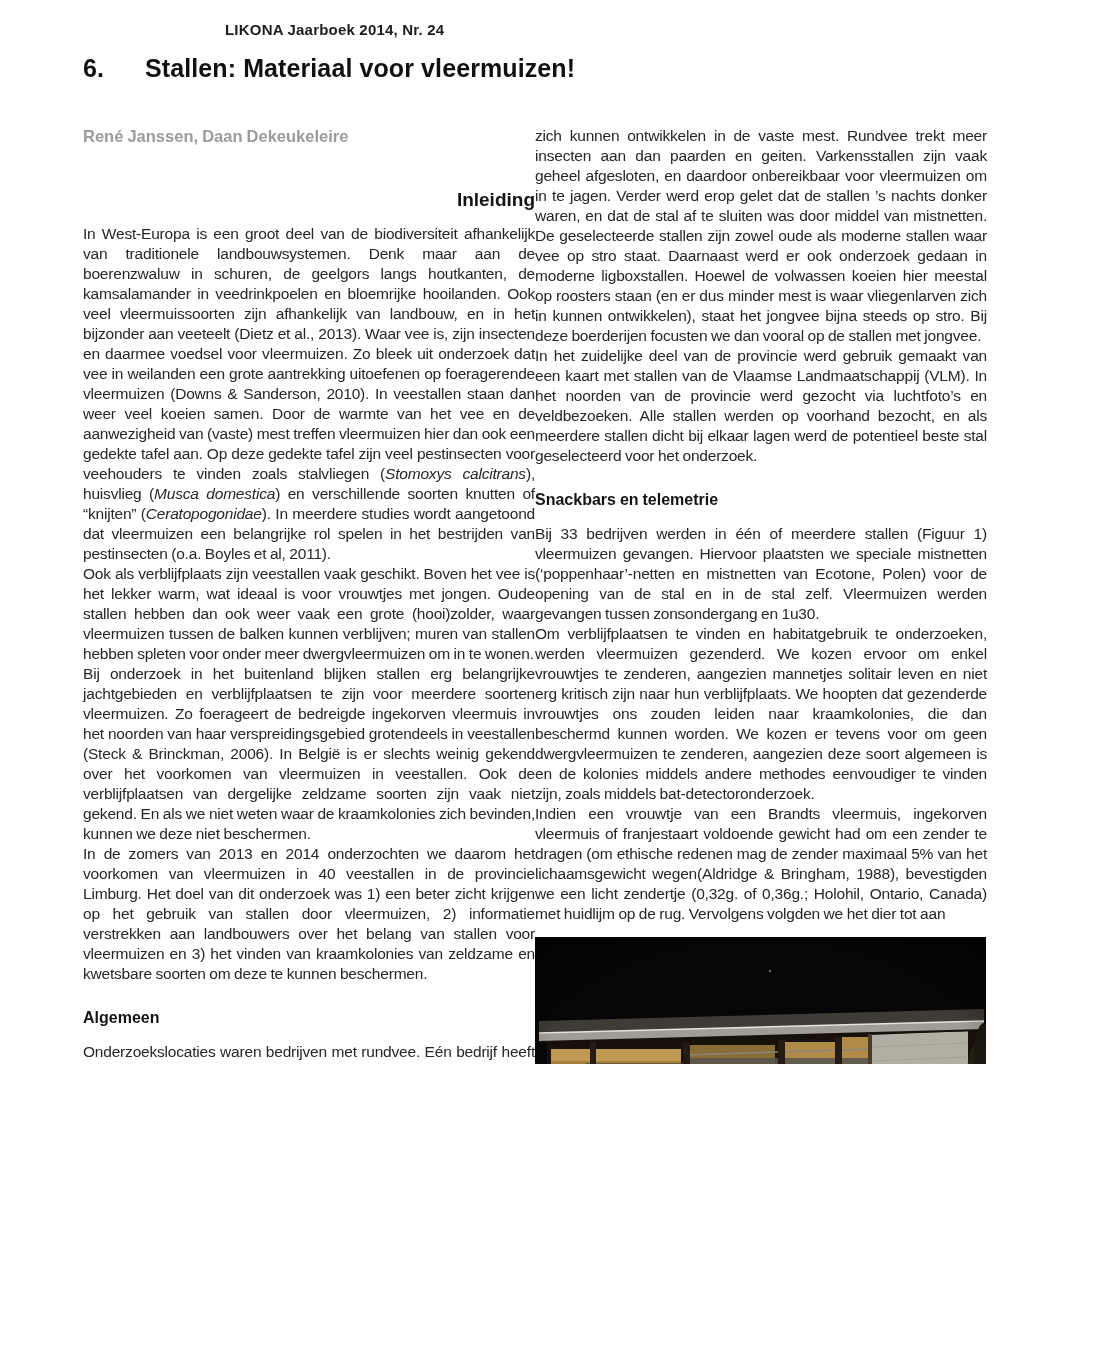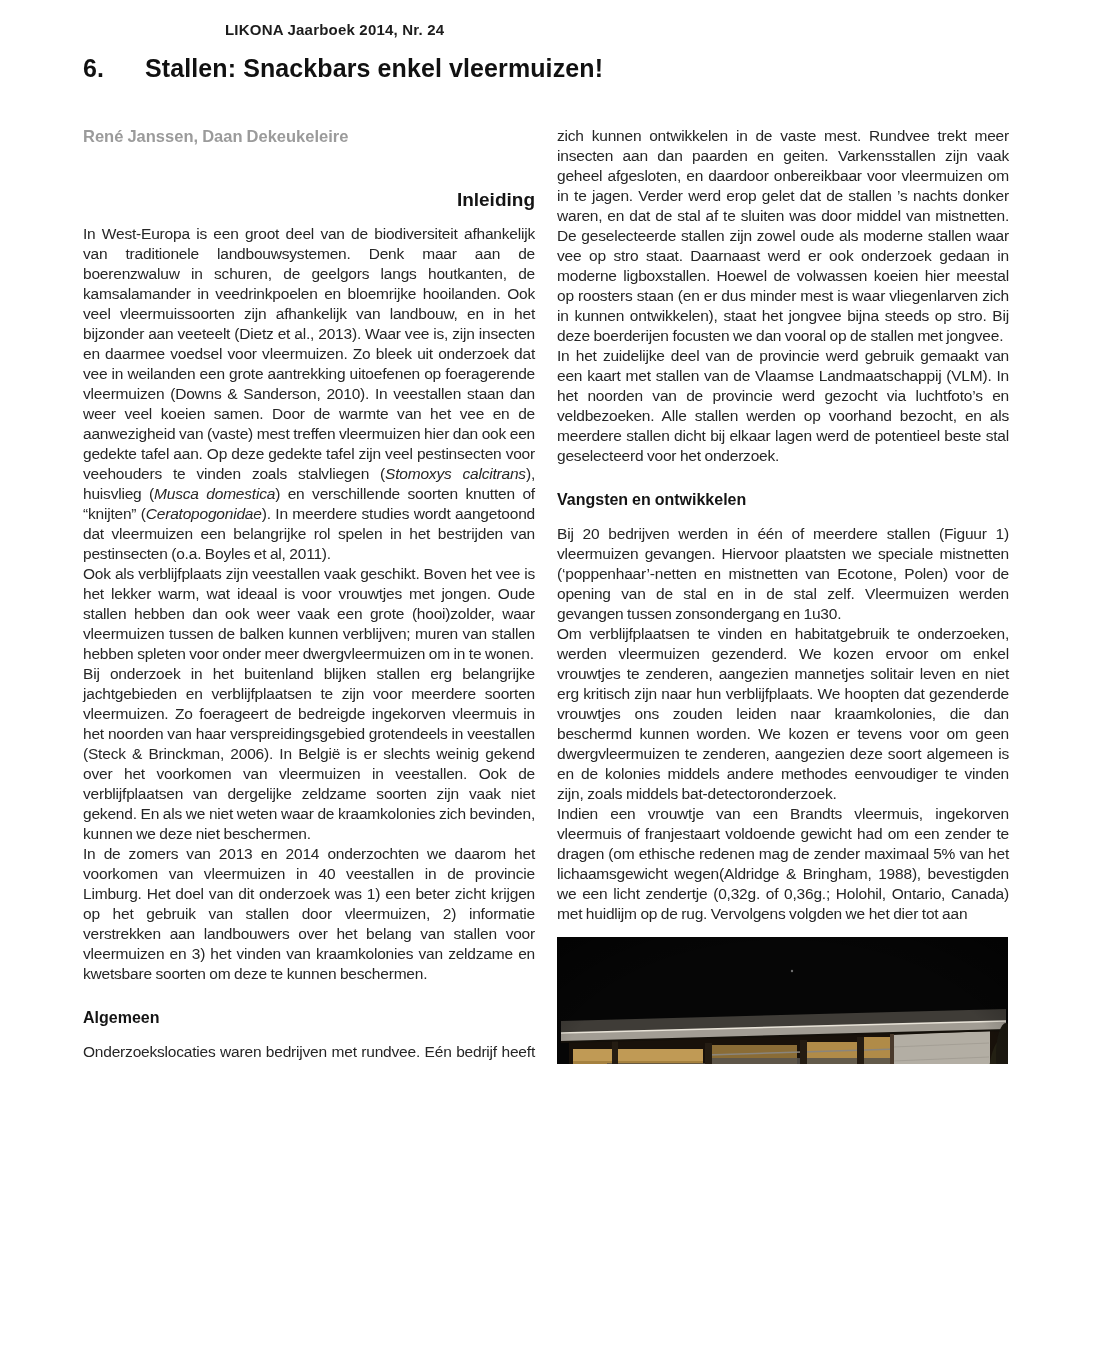--- a/index.html
+++ b/index.html
@@ -11,21 +11,21 @@
     position:absolute;left:208px;top:21px;
     font-size:15px;font-weight:bold;color:#1c1c1c;letter-spacing:.2px;
   }
   .title{
     position:absolute;left:66px;top:54px;margin:0;
     font-size:25px;font-weight:bold;color:#111;display:flex;letter-spacing:.1px;
   }
   .title-num{width:62px;flex:0 0 62px;}
   .columns{
     position:absolute;left:66px;top:126px;width:926px;
-    display:flex;gap:22px;
+    display:flex;
   }
   .col{
     width:452px;flex:0 0 452px;
     font-size:15.5px;line-height:20px;letter-spacing:-0.2px;word-spacing:-0.5px;
     text-align:justify;color:#262626;
   }
   .authors{
     font-weight:bold;color:#9b9b9b;font-size:16.5px;letter-spacing:0;
     margin:0 0 44px 0;text-align:left;
   }
@@ -58,41 +58,41 @@
 </style>
 </head>
 <body>
 
 <div class="page">
 
   <div class="journal-header">LIKONA Jaarboek 2014, Nr. 24</div>
 
   <h1 class="title">
     <span class="title-num">6.</span>
-    <span class="title-text">Stallen: Snackbars enkel vleermuizen!</span>
+    <span class="title-text">Stallen: Materiaal voor vleermuizen!</span>
   </h1>
 
   <div class="columns">
 
     <div class="col">
       <div class="authors">René Janssen, Daan Dekeukeleire</div>
       <div class="h2">Inleiding</div>
       <p>In West-Europa is een groot deel van de biodiversiteit afhankelijk van traditionele landbouwsystemen. Denk maar aan de boerenzwaluw in schuren, de geelgors langs houtkanten, de kamsalamander in veedrinkpoelen en bloemrijke hooilanden. Ook veel vleermuissoorten zijn afhankelijk van landbouw, en in het bijzonder aan veeteelt (Dietz et al., 2013). Waar vee is, zijn insecten en daarmee voedsel voor vleermuizen. Zo bleek uit onderzoek dat vee in weilanden een grote aantrekking uitoefenen op foeragerende vleermuizen (Downs &amp; Sanderson, 2010). In veestallen staan dan weer veel koeien samen. Door de warmte van het vee en de aanwezigheid van (vaste) mest treffen vleermuizen hier dan ook een gedekte tafel aan. Op deze gedekte tafel zijn veel pestinsecten voor veehouders te vinden zoals stalvliegen (<i>Stomoxys calcitrans</i>), huisvlieg (<i>Musca domestica</i>) en verschillende soorten knutten of “knijten” (<i>Ceratopogonidae</i>). In meerdere studies wordt aangetoond dat vleermuizen een belangrijke rol spelen in het bestrijden van pestinsecten (o.a. Boyles et al, 2011).</p>
       <p>Ook als verblijfplaats zijn veestallen vaak geschikt. Boven het vee is het lekker warm, wat ideaal is voor vrouwtjes met jongen. Oude stallen hebben dan ook weer vaak een grote (hooi)zolder, waar vleermuizen tussen de balken kunnen verblijven; muren van stallen hebben spleten voor onder meer dwergvleermuizen om in te wonen.</p>
       <p>Bij onderzoek in het buitenland blijken stallen erg belangrijke jachtgebieden en verblijfplaatsen te zijn voor meerdere soorten vleermuizen. Zo foerageert de bedreigde ingekorven vleermuis in het noorden van haar verspreidingsgebied grotendeels in veestallen (Steck &amp; Brinckman, 2006). In België is er slechts weinig gekend over het voorkomen van vleermuizen in veestallen. Ook de verblijfplaatsen van dergelijke zeldzame soorten zijn vaak niet gekend. En als we niet weten waar de kraamkolonies zich bevinden, kunnen we deze niet beschermen.</p>
       <p>In de zomers van 2013 en 2014 onderzochten we daarom het voorkomen van vleermuizen in 40 veestallen in de provincie Limburg. Het doel van dit onderzoek was 1) een beter zicht krijgen op het gebruik van stallen door vleermuizen, 2) informatie verstrekken aan landbouwers over het belang van stallen voor vleermuizen en 3) het vinden van kraamkolonies van zeldzame en kwetsbare soorten om deze te kunnen beschermen.</p>
       <div class="h3">Algemeen</div>
       <p>Onderzoekslocaties waren bedrijven met rundvee. Eén bedrijf heeft vaak meerdere stallen op zijn bedrijf, die vaak gelijktijdig werden onderzocht. Waar in dit artikel over "stallen" gesproken wordt, kan vaak ook veehouderijen gelezen worden. Stallen werden geselecteerd zodat er een goede spreiding was over de hele provincie (Figuur 1). Om het vangstsucces te maximaliseren selecteerden we stallen waar vleesvee, melkvee of jongvee op stro aanwezig was. Hier blijken meer insecten (vliegen) aanwezig te zijn doordat larven</p>
     </div>
 
     <div class="col">
       <p>zich kunnen ontwikkelen in de vaste mest. Rundvee trekt meer insecten aan dan paarden en geiten. Varkensstallen zijn vaak geheel afgesloten, en daardoor onbereikbaar voor vleermuizen om in te jagen. Verder werd erop gelet dat de stallen ’s nachts donker waren, en dat de stal af te sluiten was door middel van mistnetten. De geselecteerde stallen zijn zowel oude als moderne stallen waar vee op stro staat. Daarnaast werd er ook onderzoek gedaan in moderne ligboxstallen. Hoewel de volwassen koeien hier meestal op roosters staan (en er dus minder mest is waar vliegenlarven zich in kunnen ontwikkelen), staat het jongvee bijna steeds op stro. Bij deze boerderijen focusten we dan vooral op de stallen met jongvee.</p>
       <p>In het zuidelijke deel van de provincie werd gebruik gemaakt van een kaart met stallen van de Vlaamse Landmaatschappij (VLM). In het noorden van de provincie werd gezocht via luchtfoto’s en veldbezoeken. Alle stallen werden op voorhand bezocht, en als meerdere stallen dicht bij elkaar lagen werd de potentieel beste stal geselecteerd voor het onderzoek.</p>
-      <div class="h3">Vangsten en ontwikkelen</div>
-      <p>Bij 20 bedrijven werden in één of meerdere stallen (Figuur 1) vleermuizen gevangen. Hiervoor plaatsten we speciale mistnetten (‘poppenhaar’-netten en mistnetten van Ecotone, Polen) voor de opening van de stal en in de stal zelf. Vleermuizen werden gevangen tussen zonsondergang en 1u30.</p>
+      <div class="h3">Snackbars en telemetrie</div>
+      <p>Bij 33 bedrijven werden in één of meerdere stallen (Figuur 1) vleermuizen gevangen. Hiervoor plaatsten we speciale mistnetten (‘poppenhaar’-netten en mistnetten van Ecotone, Polen) voor de opening van de stal en in de stal zelf. Vleermuizen werden gevangen tussen zonsondergang en 1u30.</p>
       <p>Om verblijfplaatsen te vinden en habitatgebruik te onderzoeken, werden vleermuizen gezenderd. We kozen ervoor om enkel vrouwtjes te zenderen, aangezien mannetjes solitair leven en niet erg kritisch zijn naar hun verblijfplaats. We hoopten dat gezenderde vrouwtjes ons zouden leiden naar kraamkolonies, die dan beschermd kunnen worden. We kozen er tevens voor om geen dwergvleermuizen te zenderen, aangezien deze soort algemeen is en de kolonies middels andere methodes eenvoudiger te vinden zijn, zoals middels bat-detectoronderzoek.</p>
       <p>Indien een vrouwtje van een Brandts vleermuis, ingekorven vleermuis of franjestaart voldoende gewicht had om een zender te dragen (om ethische redenen mag de zender maximaal 5% van het lichaamsgewicht wegen(Aldridge &amp; Bringham, 1988), bevestigden we een licht zendertje (0,32g. of 0,36g.; Holohil, Ontario, Canada) met huidlijm op de rug. Vervolgens volgden we het dier tot aan</p>
 
       <figure>
         <svg class="photo-svg" viewBox="0 0 451 283" role="img">
           <defs>
             <radialGradient id="gGlow" cx="50%" cy="50%" r="50%">
               <stop offset="0%" stop-color="#d8c28c" stop-opacity="0.95"></stop>
               <stop offset="55%" stop-color="#a0885c" stop-opacity="0.75"></stop>
               <stop offset="100%" stop-color="#4a3e2e" stop-opacity="0"></stop>

